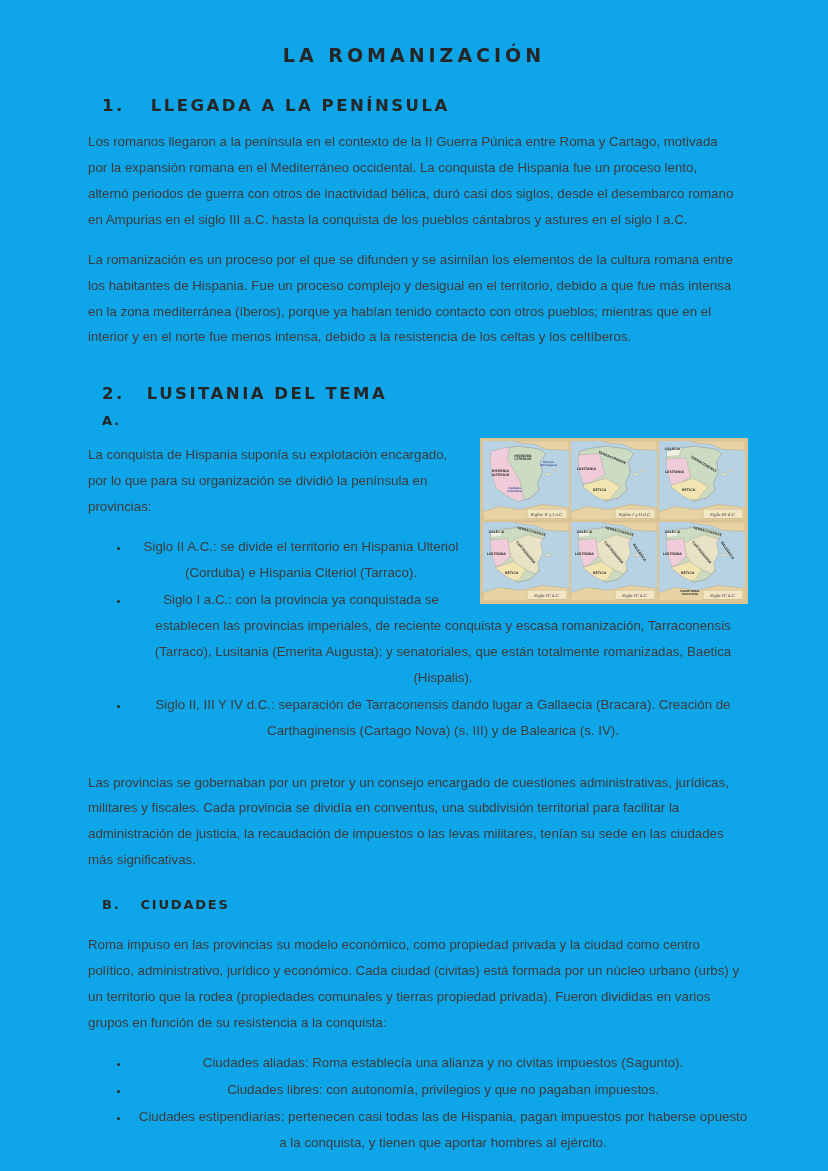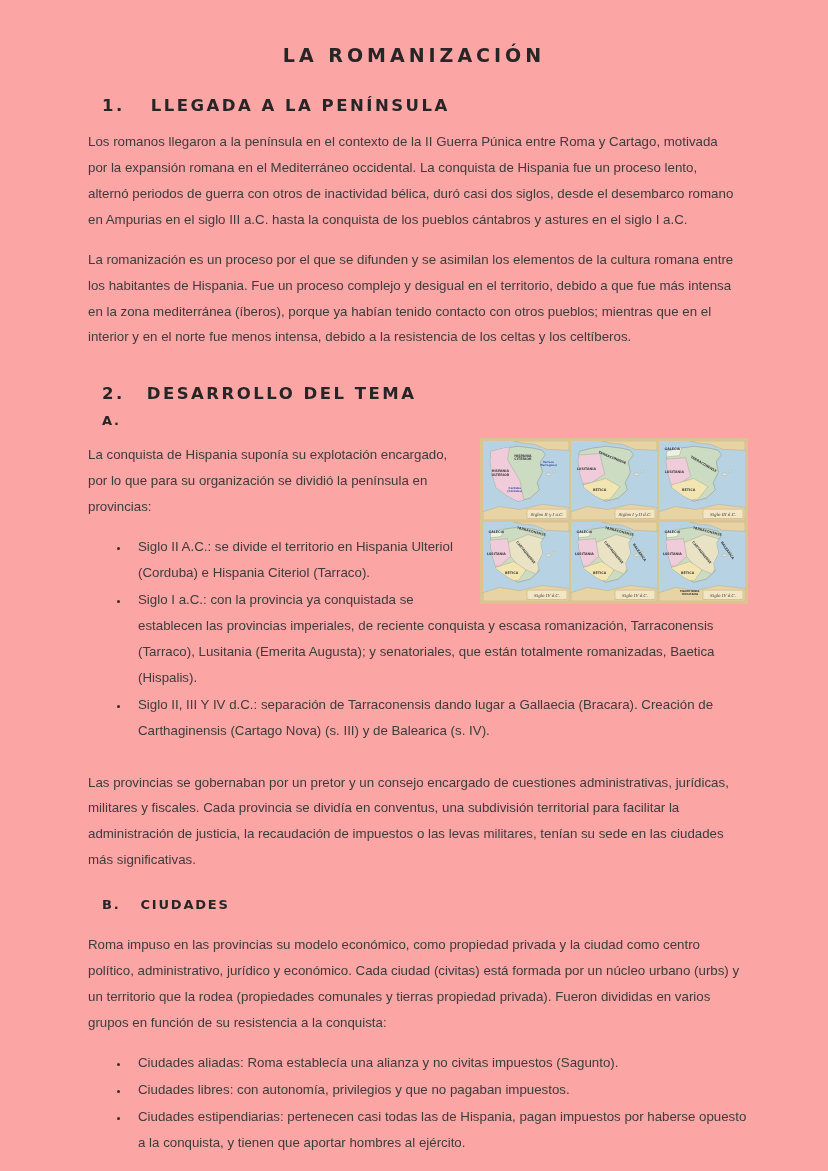--- a/index.html
+++ b/index.html
@@ -1,20 +1,20 @@
 <!DOCTYPE html>
 <html><head>
 <meta charset="utf-8">
 <style>
   html,body { margin:0; padding:0; background:#ffffff; }
   .page {
     width: 828px;
     height: 1171px;
     margin: 0 auto;
-    background: #fca5a5;
+    background: #0ea5e9;
     box-sizing: border-box;
     padding: 44px 80px 30px 80px;
     font-family: "Liberation Sans", sans-serif;
     font-size: 13.3px;
     color: #3c3c3c;
     overflow: hidden;
   }
   .doc-title {
     text-align: center;
     font-family: "DejaVu Sans", sans-serif;
@@ -64,20 +64,21 @@
     margin: 14px 8px;
   }
   ul.bullets {
     margin: 8px 0 12px 0;
     padding-left: 50px;
   }
   ul.bullets li {
     line-height: 1.95;
     padding-left: 8px;
     margin: 1px 0;
+    text-align: center;
   }
   ul.bullets li::marker { font-size: 0.85em; color:#2e2e2e; }
   .flow-a {  }
   .maps-figure {
     float: right;
     width: 262px;
     height: 160px;
     margin: -4px 0 8px 16px;
     background: #dbc394;
     border: 3px solid #dbc394;
@@ -100,21 +101,21 @@
   <div class="heading1">
     <span class="h-num">1.</span>
     <span>LLEGADA A LA PENÍNSULA</span>
   </div>
 
   <p class="body-par">Los romanos llegaron a la península en el contexto de la II Guerra Púnica entre Roma y Cartago, motivada por la expansión romana en el Mediterráneo occidental.  La conquista de Hispania fue un proceso lento, alternó periodos de guerra con otros de inactividad bélica, duró casi dos siglos, desde el desembarco romano en Ampurias en el siglo III a.C. hasta la conquista de los pueblos cántabros y astures en el siglo I a.C.</p>
   <p class="body-par">La romanización es un proceso por el que se difunden y se asimilan los elementos de la cultura romana entre los habitantes de Hispania. Fue un proceso complejo y desigual en el territorio, debido a que fue más intensa en la zona mediterránea (íberos), porque ya habían tenido contacto con otros pueblos; mientras que en el interior y en el norte fue menos intensa, debido a la resistencia de los celtas y los celtíberos.</p>
 
   <div class="heading2">
     <span class="h-num">2.</span>
-    <span>DESARROLLO DEL TEMA</span>
+    <span>LUSITANIA DEL TEMA</span>
   </div>
 
   <div class="subheading">
     <span class="h-num">A.</span>
   </div>
 
   <div class="flow-a clearfix">
     <div class="maps-figure" id="maps-figure">
         <svg viewBox="0 0 84 76" preserveAspectRatio="none" xmlns="http://www.w3.org/2000/svg">
           <rect x="0" y="0" width="84" height="76" fill="#b7d3e3"></rect>

